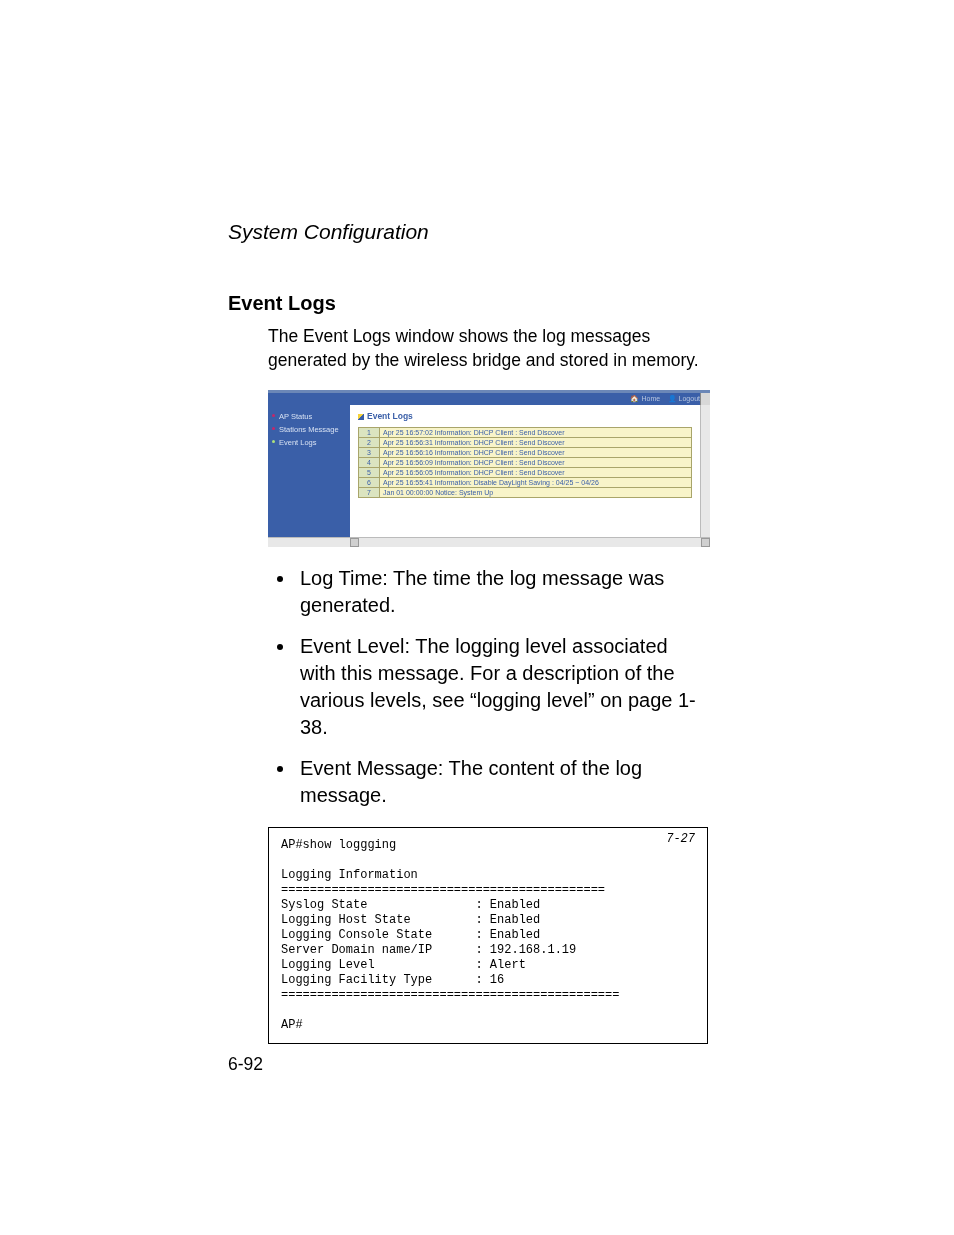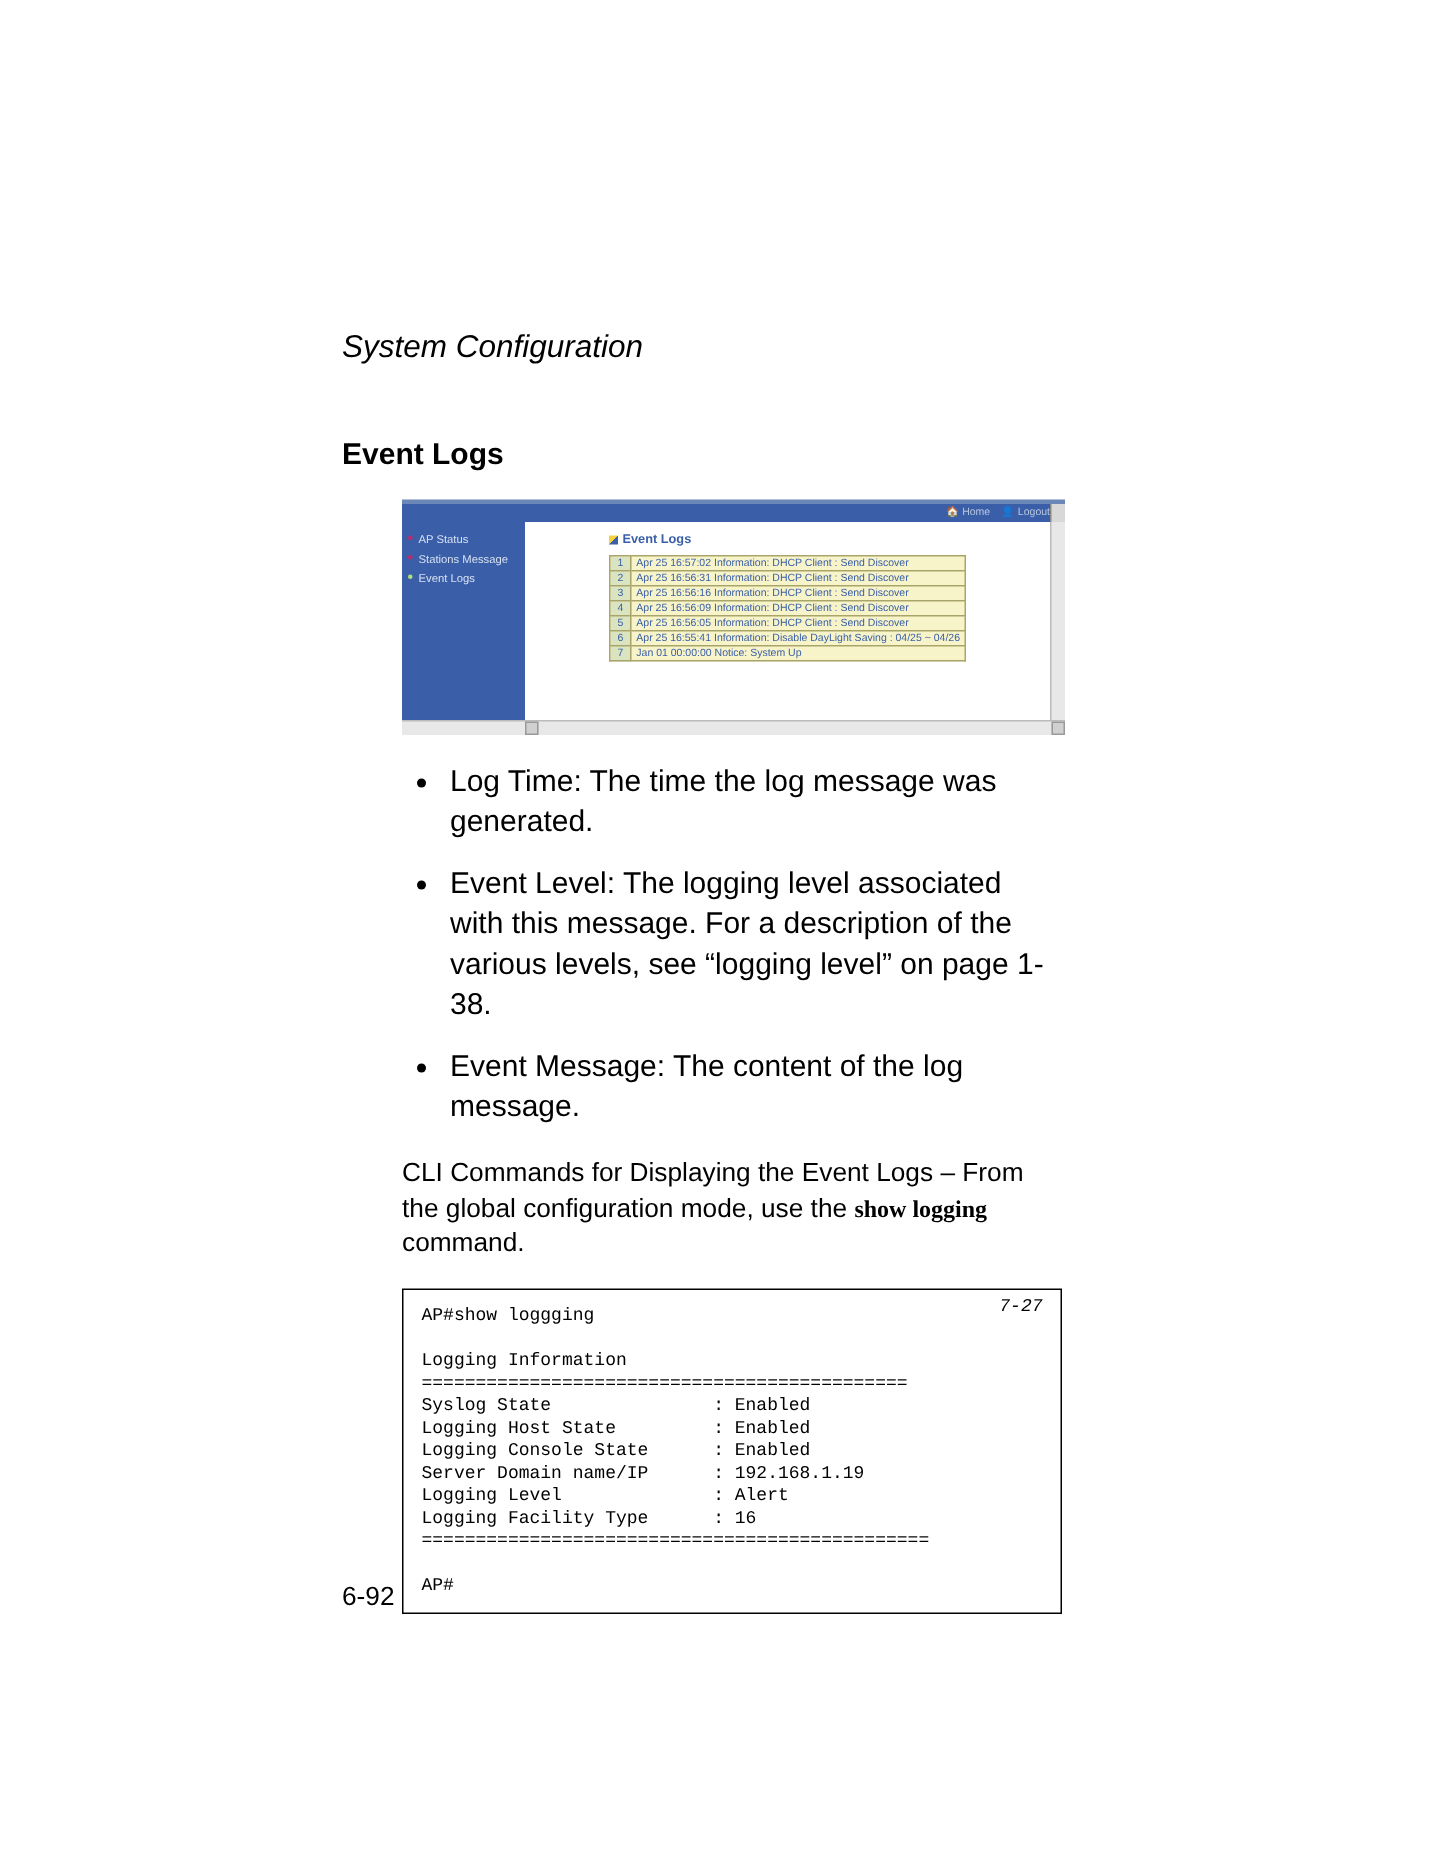--- a/index.html
+++ b/index.html
@@ -68,21 +68,20 @@
   .ss-topbar .scroll-up {
     position: absolute;
     right: 0; top: 0;
     width: 9px; height: 12px;
     background: #d8d8d8;
     border-left: 1px solid #888;
   }
   .ss-body {
     display: flex;
     min-height: 132px;
-    gap: 48px;
   }
   .ss-side {
     width: 82px;
     background: #3a5fa8;
     color: #d6e0f2;
     font-size: 7.5px;
     padding: 5px 4px;
     box-sizing: border-box;
   }
   .ss-side .side-item {
@@ -186,20 +185,21 @@
 </style>
 </head>
 <body>
 
 <div class="page">
 
   <div class="chapter">System Configuration</div>
 
   <div class="section-title">Event Logs</div>
 
+  <div class="body-text">The Event Logs window shows the log messages generated by the wireless bridge and stored in memory.</div>
 
   <div class="screenshot">
     <div class="ss-topbar">
       <span>🏠 <span>Home</span></span>
       &nbsp;&nbsp;
       <span>👤 <span>Logout</span></span>
       <span class="scroll-up"></span>
     </div>
     <div class="ss-body">
       <div class="ss-side" id="ss-side">
@@ -250,23 +250,20 @@
     </div>
   </div>
 
 
   <ul class="bullet-list" id="bullets">
       <li>Log Time: The time the log message was generated.</li>
       <li>Event Level: The logging level associated with this message. For a description of the various levels, see “logging level” on page 1-38.</li>
       <li>Event Message: The content of the log message.</li>
     </ul>
 
-  <div class="body-text">
-    <span>CLI Commands for Displaying the Event Logs – From the global configuration mode, use the </span><span class="inline-cmd">show logging</span><span> command.</span>
-  </div>
 
   <div class="cli-box"><span class="cli-ref">7-27</span><span>AP#show loggging
 
 Logging Information
 =============================================
 Syslog State               : Enabled
 Logging Host State         : Enabled
 Logging Console State      : Enabled
 Server Domain name/IP      : 192.168.1.19
 Logging Level              : Alert

